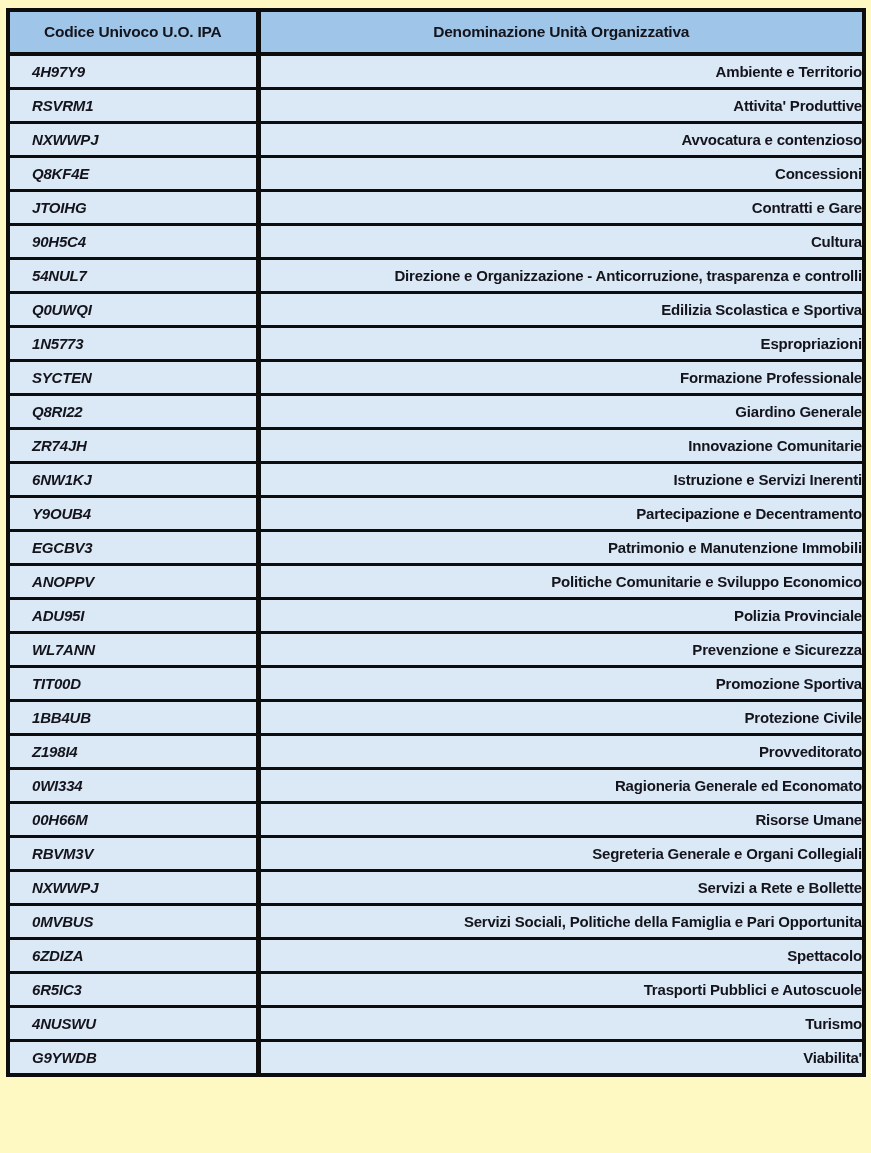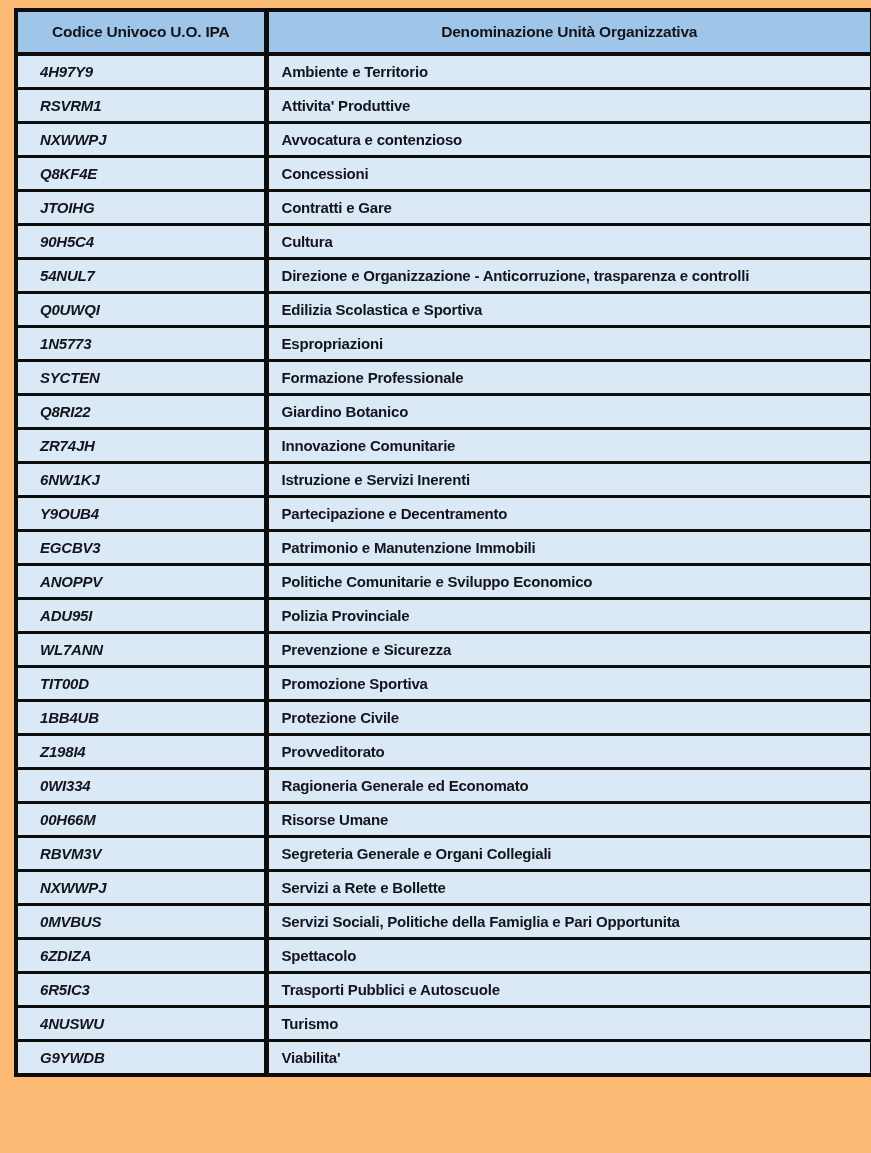--- a/index.html
+++ b/index.html
@@ -14,22 +14,22 @@
     background:#ffffff;
     width:871px;
   }
   body{
     font-family:"Liberation Sans", sans-serif;
   }
   .page{
     box-sizing:border-box;
     width:871px;
     height:1153px;
-    padding:8px 5px 5px 14px;
-    background:#fdba74;
+    padding:8px 5px 5px 6px;
+    background:#fef9c3;
   }
   table.ipa{
     border-collapse:collapse;
     table-layout:fixed;
     width:860px;
     border:4px solid var(--border);
     color:var(--text);
     font-weight:bold;
     letter-spacing:-0.2px;
   }
@@ -54,20 +54,21 @@
     border-top:3px solid var(--border);
     padding:0;
   }
   tbody td.code{
     padding-left:22px;
     font-style:italic;
   }
   tbody td.denom{
     border-left:5px solid var(--border);
     padding-left:13px;
+    text-align:right;
   }
 </style>
 </head>
 <body>
 
 <div class="page">
   <table class="ipa">
     <colgroup>
       <col class="c-code">
       <col class="c-denom">
@@ -114,21 +115,21 @@
         <tr>
           <td class="code">1N5773</td>
           <td class="denom">Espropriazioni</td>
         </tr>
         <tr>
           <td class="code">SYCTEN</td>
           <td class="denom">Formazione Professionale</td>
         </tr>
         <tr>
           <td class="code">Q8RI22</td>
-          <td class="denom">Giardino Botanico</td>
+          <td class="denom">Giardino Generale</td>
         </tr>
         <tr>
           <td class="code">ZR74JH</td>
           <td class="denom">Innovazione Comunitarie</td>
         </tr>
         <tr>
           <td class="code">6NW1KJ</td>
           <td class="denom">Istruzione e Servizi Inerenti</td>
         </tr>
         <tr>

